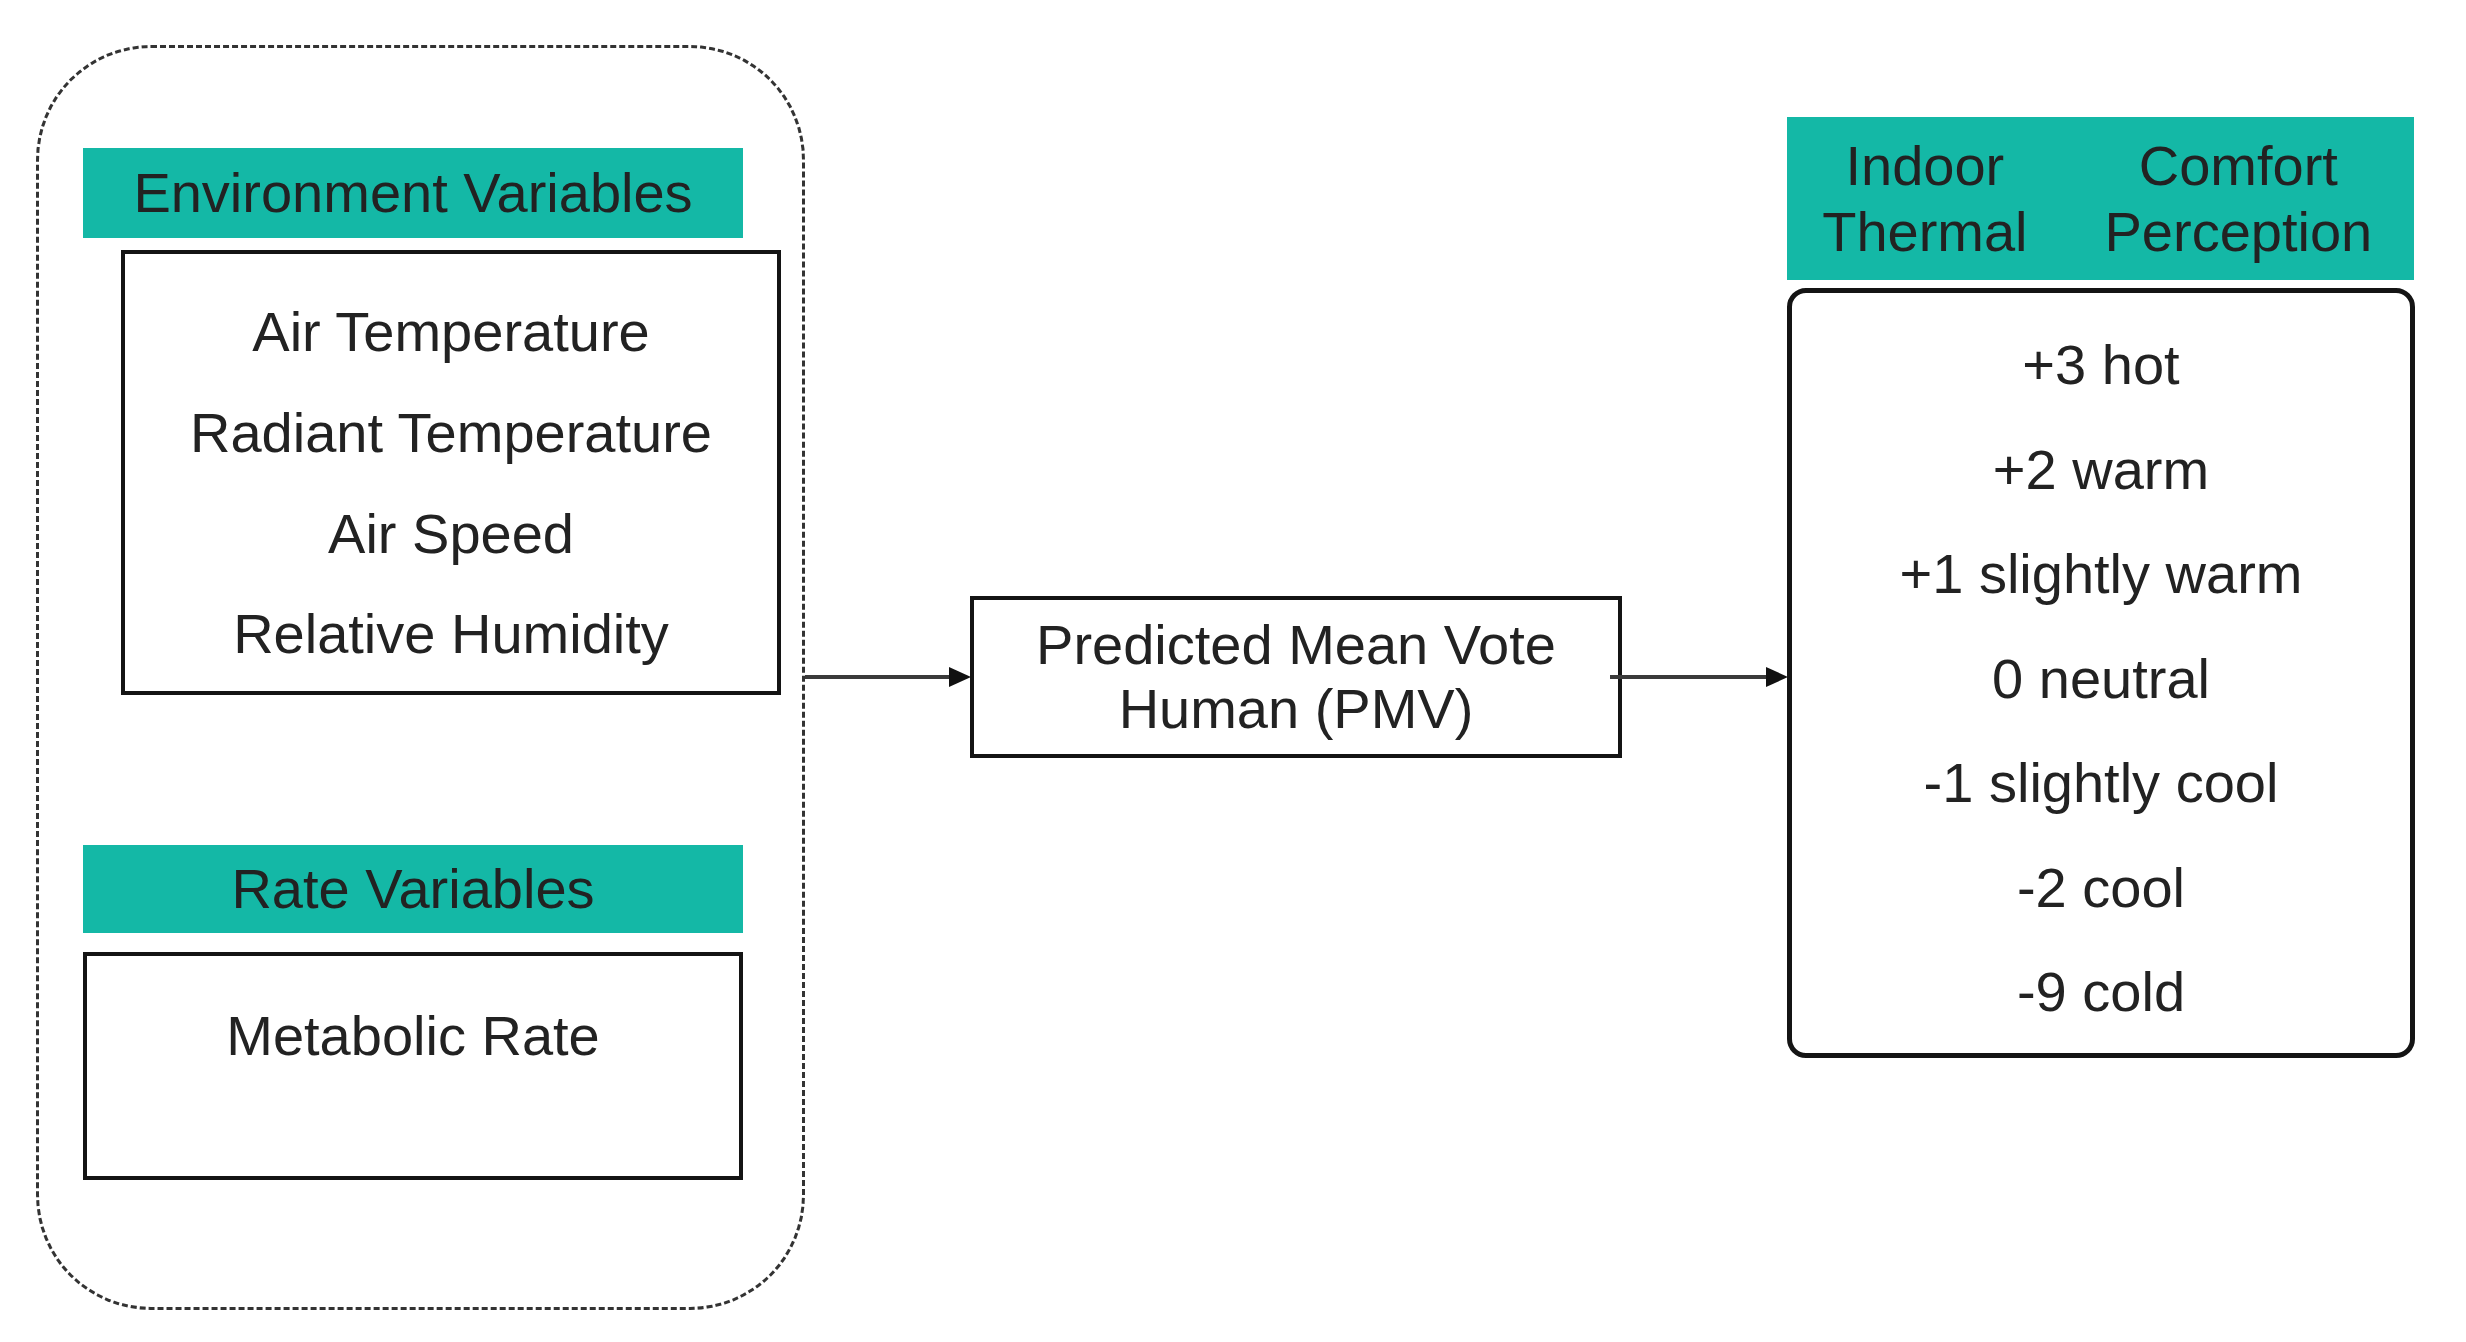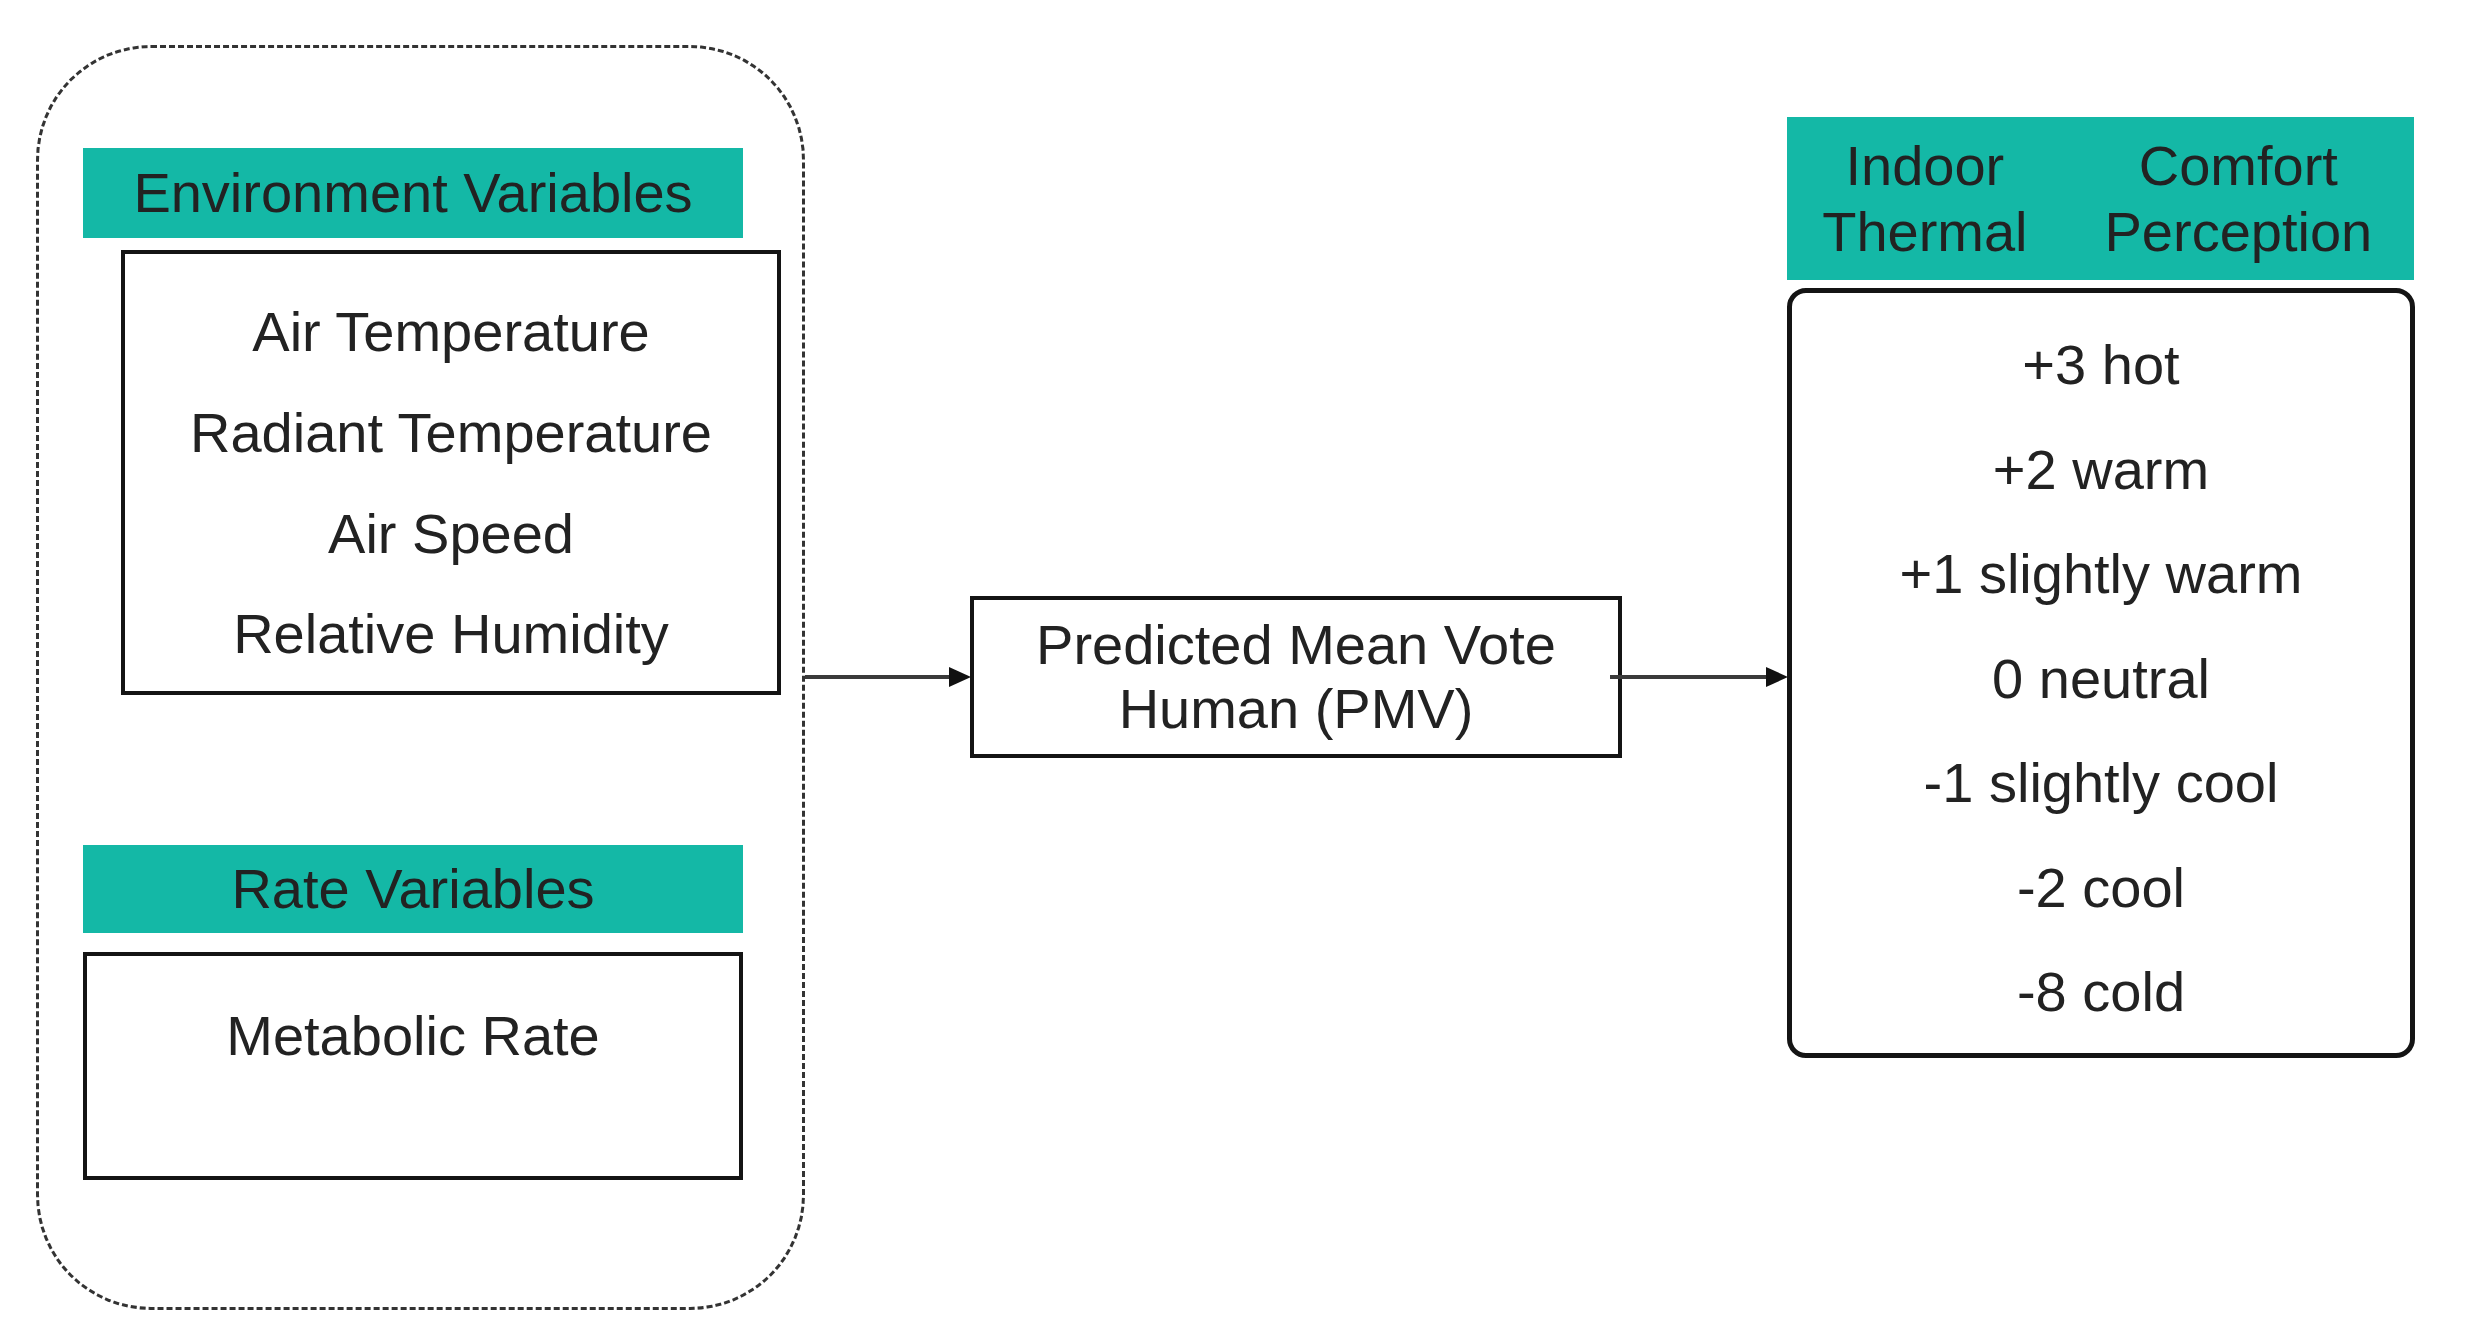--- a/index.html
+++ b/index.html
@@ -123,16 +123,16 @@
     <span>Indoor Thermal</span>
     <span>Comfort Perception</span>
   </div>
   <div class="abs box box-out">
     <div class="row">+3 hot</div>
     <div class="row">+2 warm</div>
     <div class="row">+1 slightly warm</div>
     <div class="row">0 neutral</div>
     <div class="row">-1 slightly cool</div>
     <div class="row">-2 cool</div>
-    <div class="row">-8 cold</div>
+    <div class="row">-9 cold</div>
   </div>
 
 </div>
 
 </body></html>

